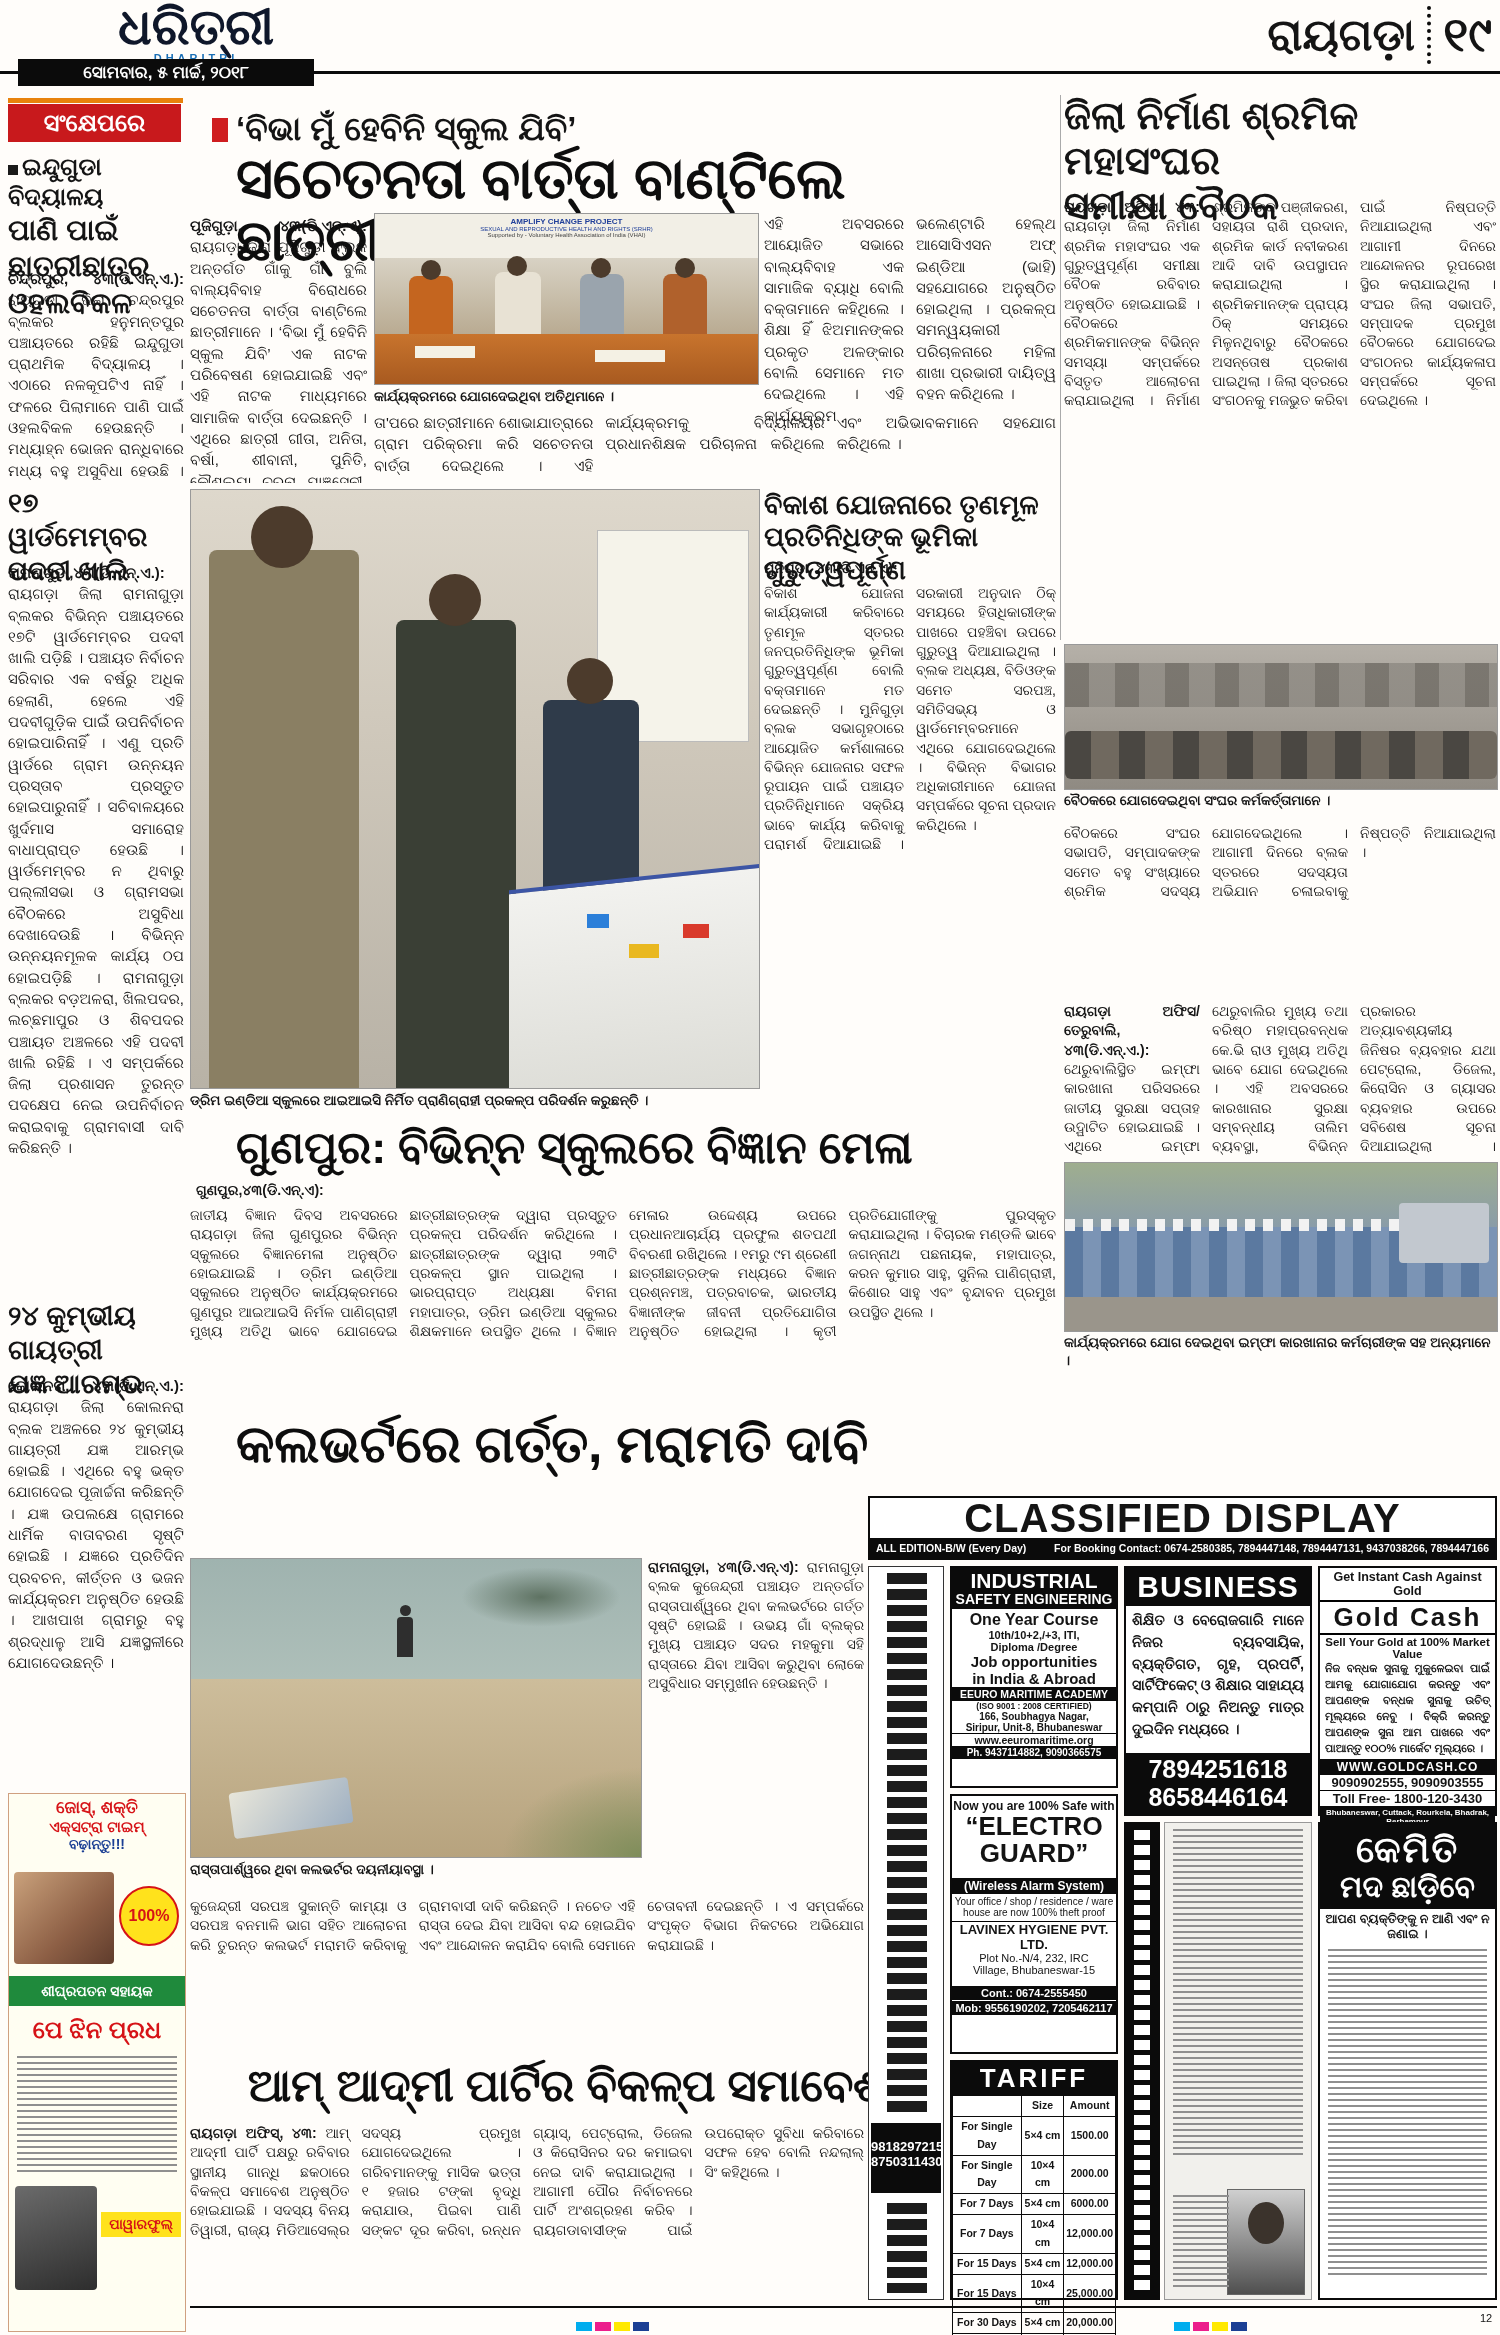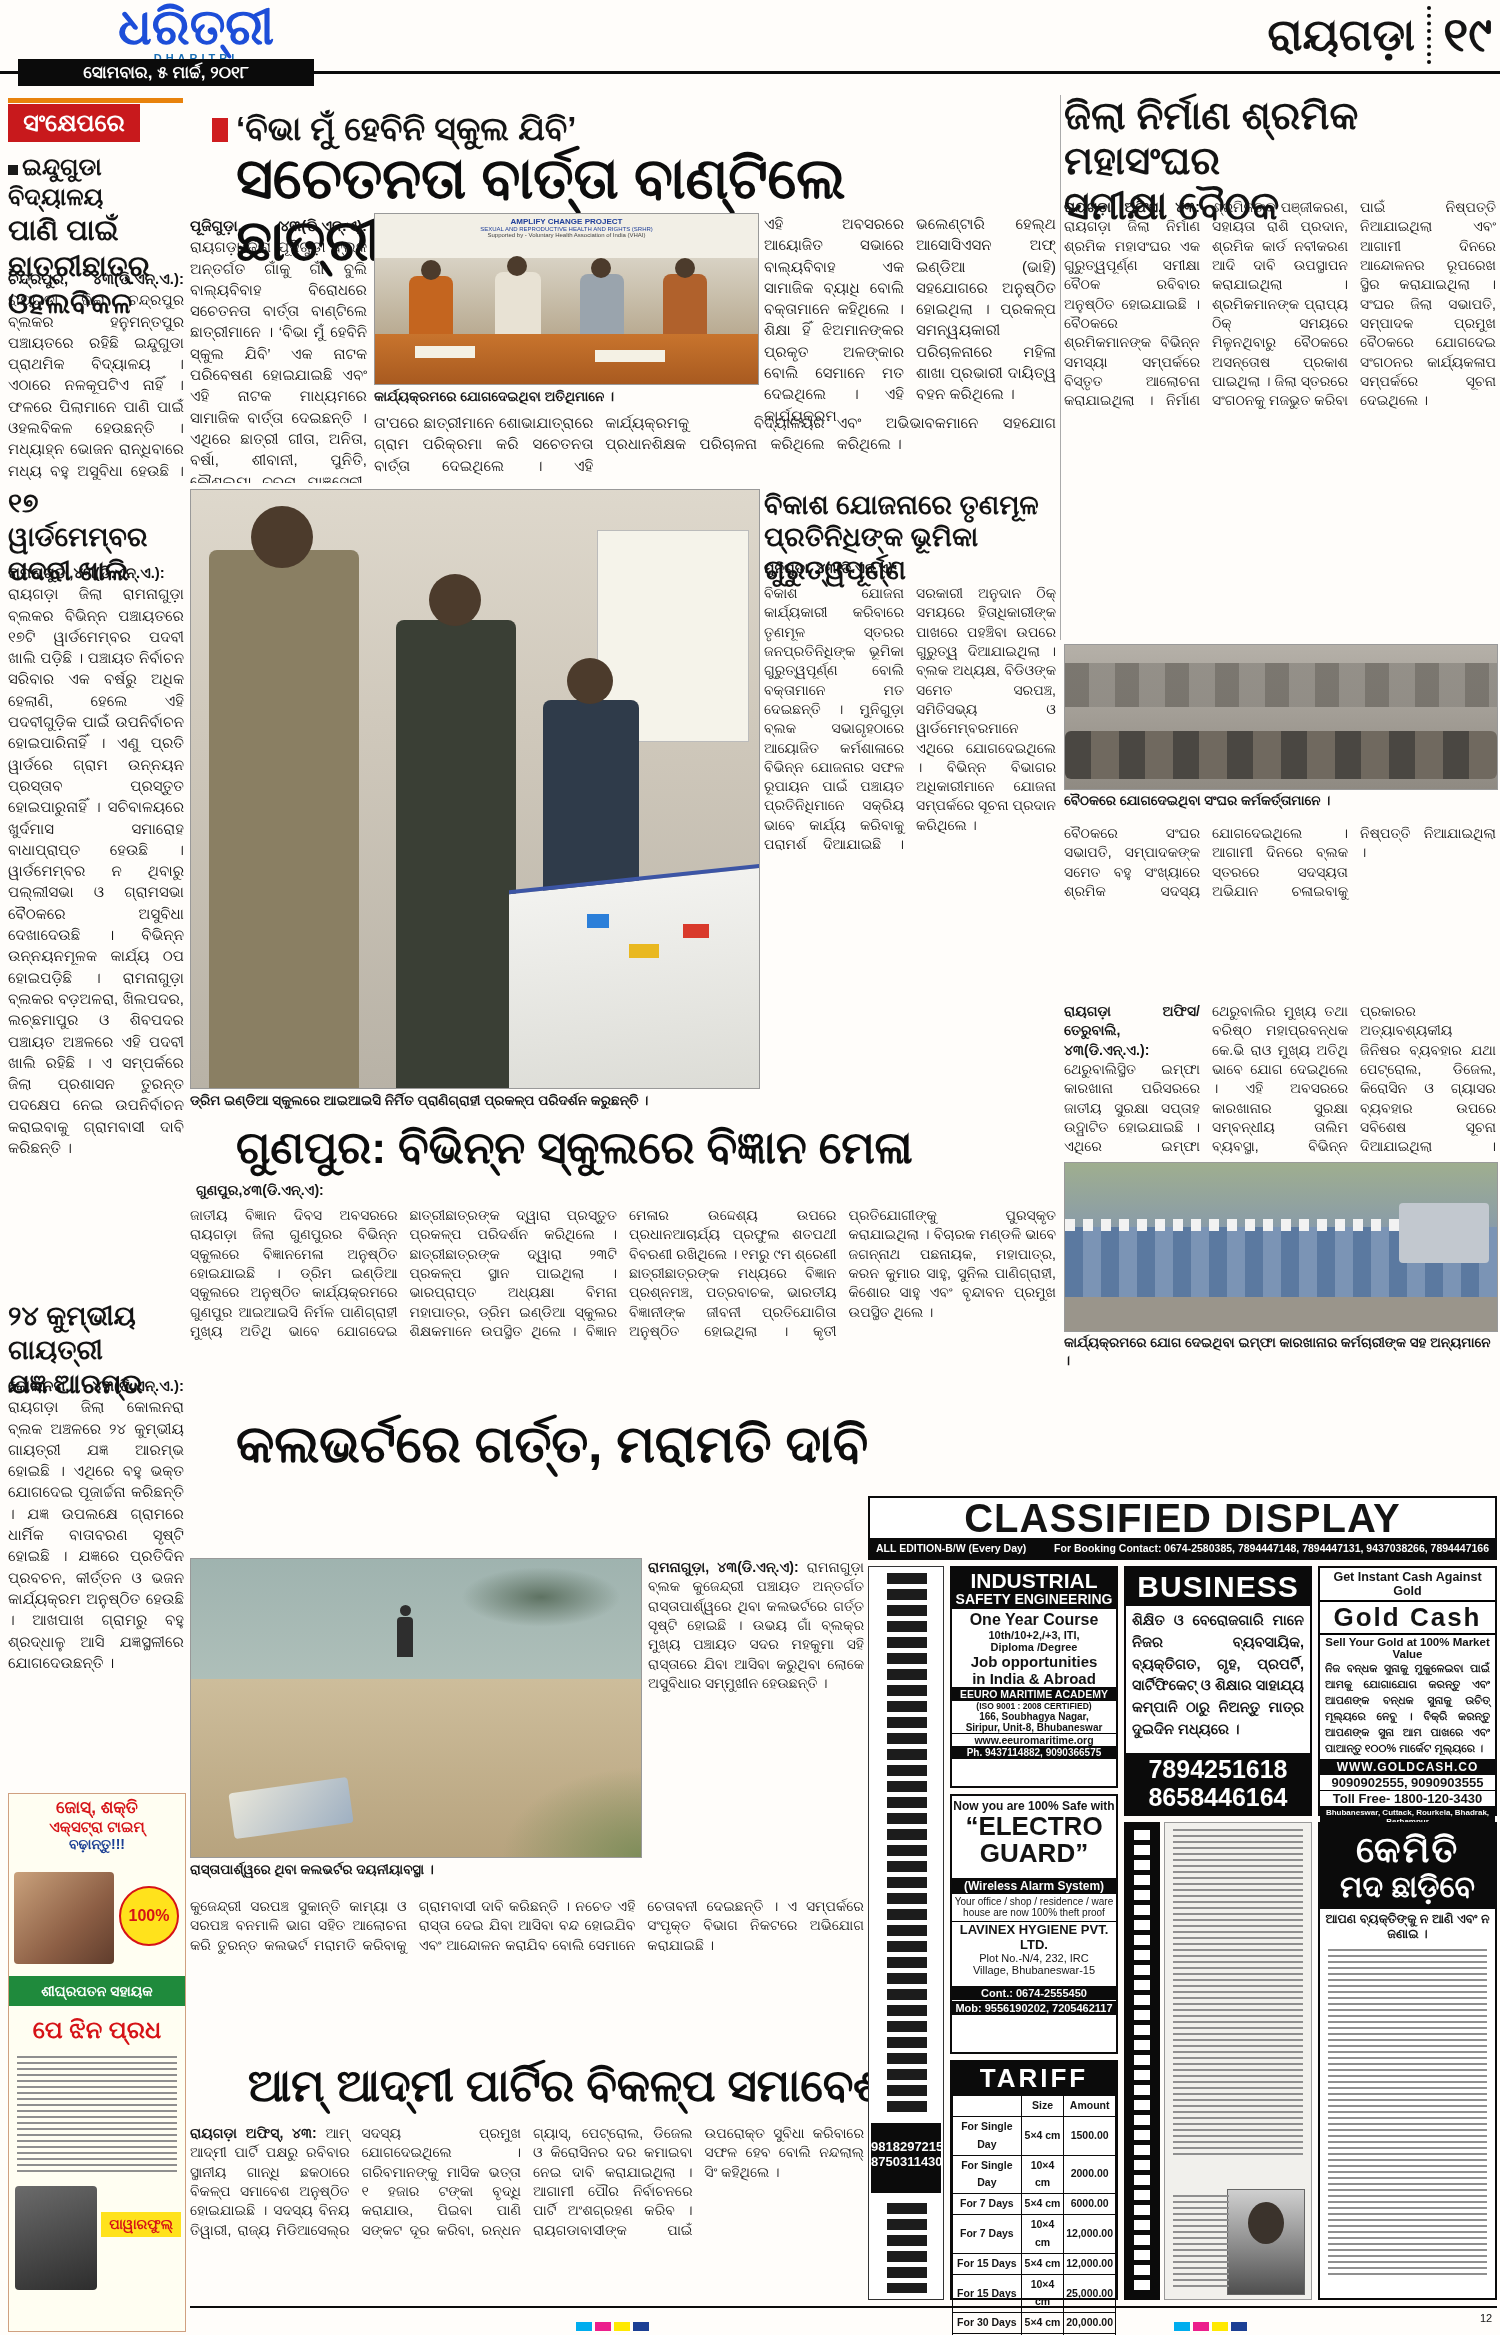--- a/index.html
+++ b/index.html
@@ -30,34 +30,34 @@
   .minisq{display:inline-block;width:10px;height:10px;background:#1a1a1a;margin-right:4px;}
 </style>
 </head>
 <body>
 
 <div class="page">
 
   <div class="abs" style="top:71px;left:0;width:1500px;height:3px;background:#0b0b0b;"></div>
 
   <div class="abs" style="left:86px;top:2px;width:220px;text-align:center;">
-    <div style="font-size:50px;font-weight:bold;color:#1d4ed8;line-height:1.0;">ଧରିତ୍ରୀ</div>
+    <div style="font-size:50px;font-weight:bold;color:#0f172a;line-height:1.0;">ଧରିତ୍ରୀ</div>
     <div style="font-size:11px;font-weight:bold;color:#1a6fb5;letter-spacing:4px;">DHARITRI</div>
   </div>
 
   <div class="abs kbar ctr" style="left:18px;top:59px;width:296px;height:27px;font-size:17px;font-weight:bold;line-height:27px;">ସୋମବାର, ୫ ମାର୍ଚ୍ଚ, ୨୦୧୮</div>
 
   <div class="abs" style="right:8px;top:6px;display:flex;align-items:center;">
     <div style="font-size:44px;font-weight:bold;">ରାୟଗଡ଼ା</div>
     <div style="height:58px;border-left:4px dotted #0b0b0b;margin:0 12px;"></div>
     <div style="font-size:48px;font-weight:bold;">୧୯</div>
   </div>
 
   <div class="abs" style="left:8px;top:98px;width:175px;height:5px;background:#e8820c;"></div>
-  <div class="abs ctr" style="left:8px;top:104px;width:132px;height:38px;background:#c8191c;color:#fff;font-size:24px;font-weight:bold;line-height:38px;">ସଂକ୍ଷେପରେ</div>
+  <div class="abs ctr" style="left:8px;top:104px;width:173px;height:38px;background:#c8191c;color:#fff;font-size:24px;font-weight:bold;line-height:38px;">ସଂକ୍ଷେପରେ</div>
 
   <div class="abs" style="left:8px;top:152px;width:176px;">
     <div style="font-size:24px;font-weight:bold;line-height:1.25;"><span class="minisq"></span><span>ଇନ୍ଦୁଗୁଡା ବିଦ୍ୟାଳୟ</span></div>
     <div style="font-size:29px;font-weight:bold;line-height:1.25;">ପାଣି ପାଇଁ ଛାତ୍ରୀଛାତ୍ର</div>
     <div style="font-size:29px;font-weight:bold;line-height:1.25;">ଓହଲବିକଳ</div>
   </div>
   <div class="abs clip bt j" style="left:8px;top:268px;width:176px;height:212px;">
     <span class="dl">ଚନ୍ଦ୍ରପୁର, ୪୩(ଡି.ଏନ୍.ଏ.):</span>
     <span>ରାୟଗଡ଼ା ଜିଲା ଚନ୍ଦ୍ରପୁର ବ୍ଲକର ହନୁମନ୍ତପୁର ପଞ୍ଚାୟତରେ ରହିଛି ଇନ୍ଦୁଗୁଡା ପ୍ରାଥମିକ ବିଦ୍ୟାଳୟ । ଏଠାରେ ନଳକୂପଟିଏ ନାହିଁ । ଫଳରେ ପିଲାମାନେ ପାଣି ପାଇଁ ଓହଲବିକଳ ହେଉଛନ୍ତି । ମଧ୍ୟାହ୍ନ ଭୋଜନ ରାନ୍ଧିବାରେ ମଧ୍ୟ ବହୁ ଅସୁବିଧା ହେଉଛି । ବିଦ୍ୟାଳୟର କିଛି ଦୂରରେ ରହିଛି ଇନ୍ଦୁଗୁଡା ଗ୍ରାମ । ସେଠାରୁ ପାଣି ଆଣି ରୋଷେଇ କରାଯାଉଛି । ଏହି ସମସ୍ୟାର ତୁରନ୍ତ ସମାଧାନ ପାଇଁ ଗ୍ରାମବାସୀ ଦାବି କରିଛନ୍ତି ।</span>
   </div>

